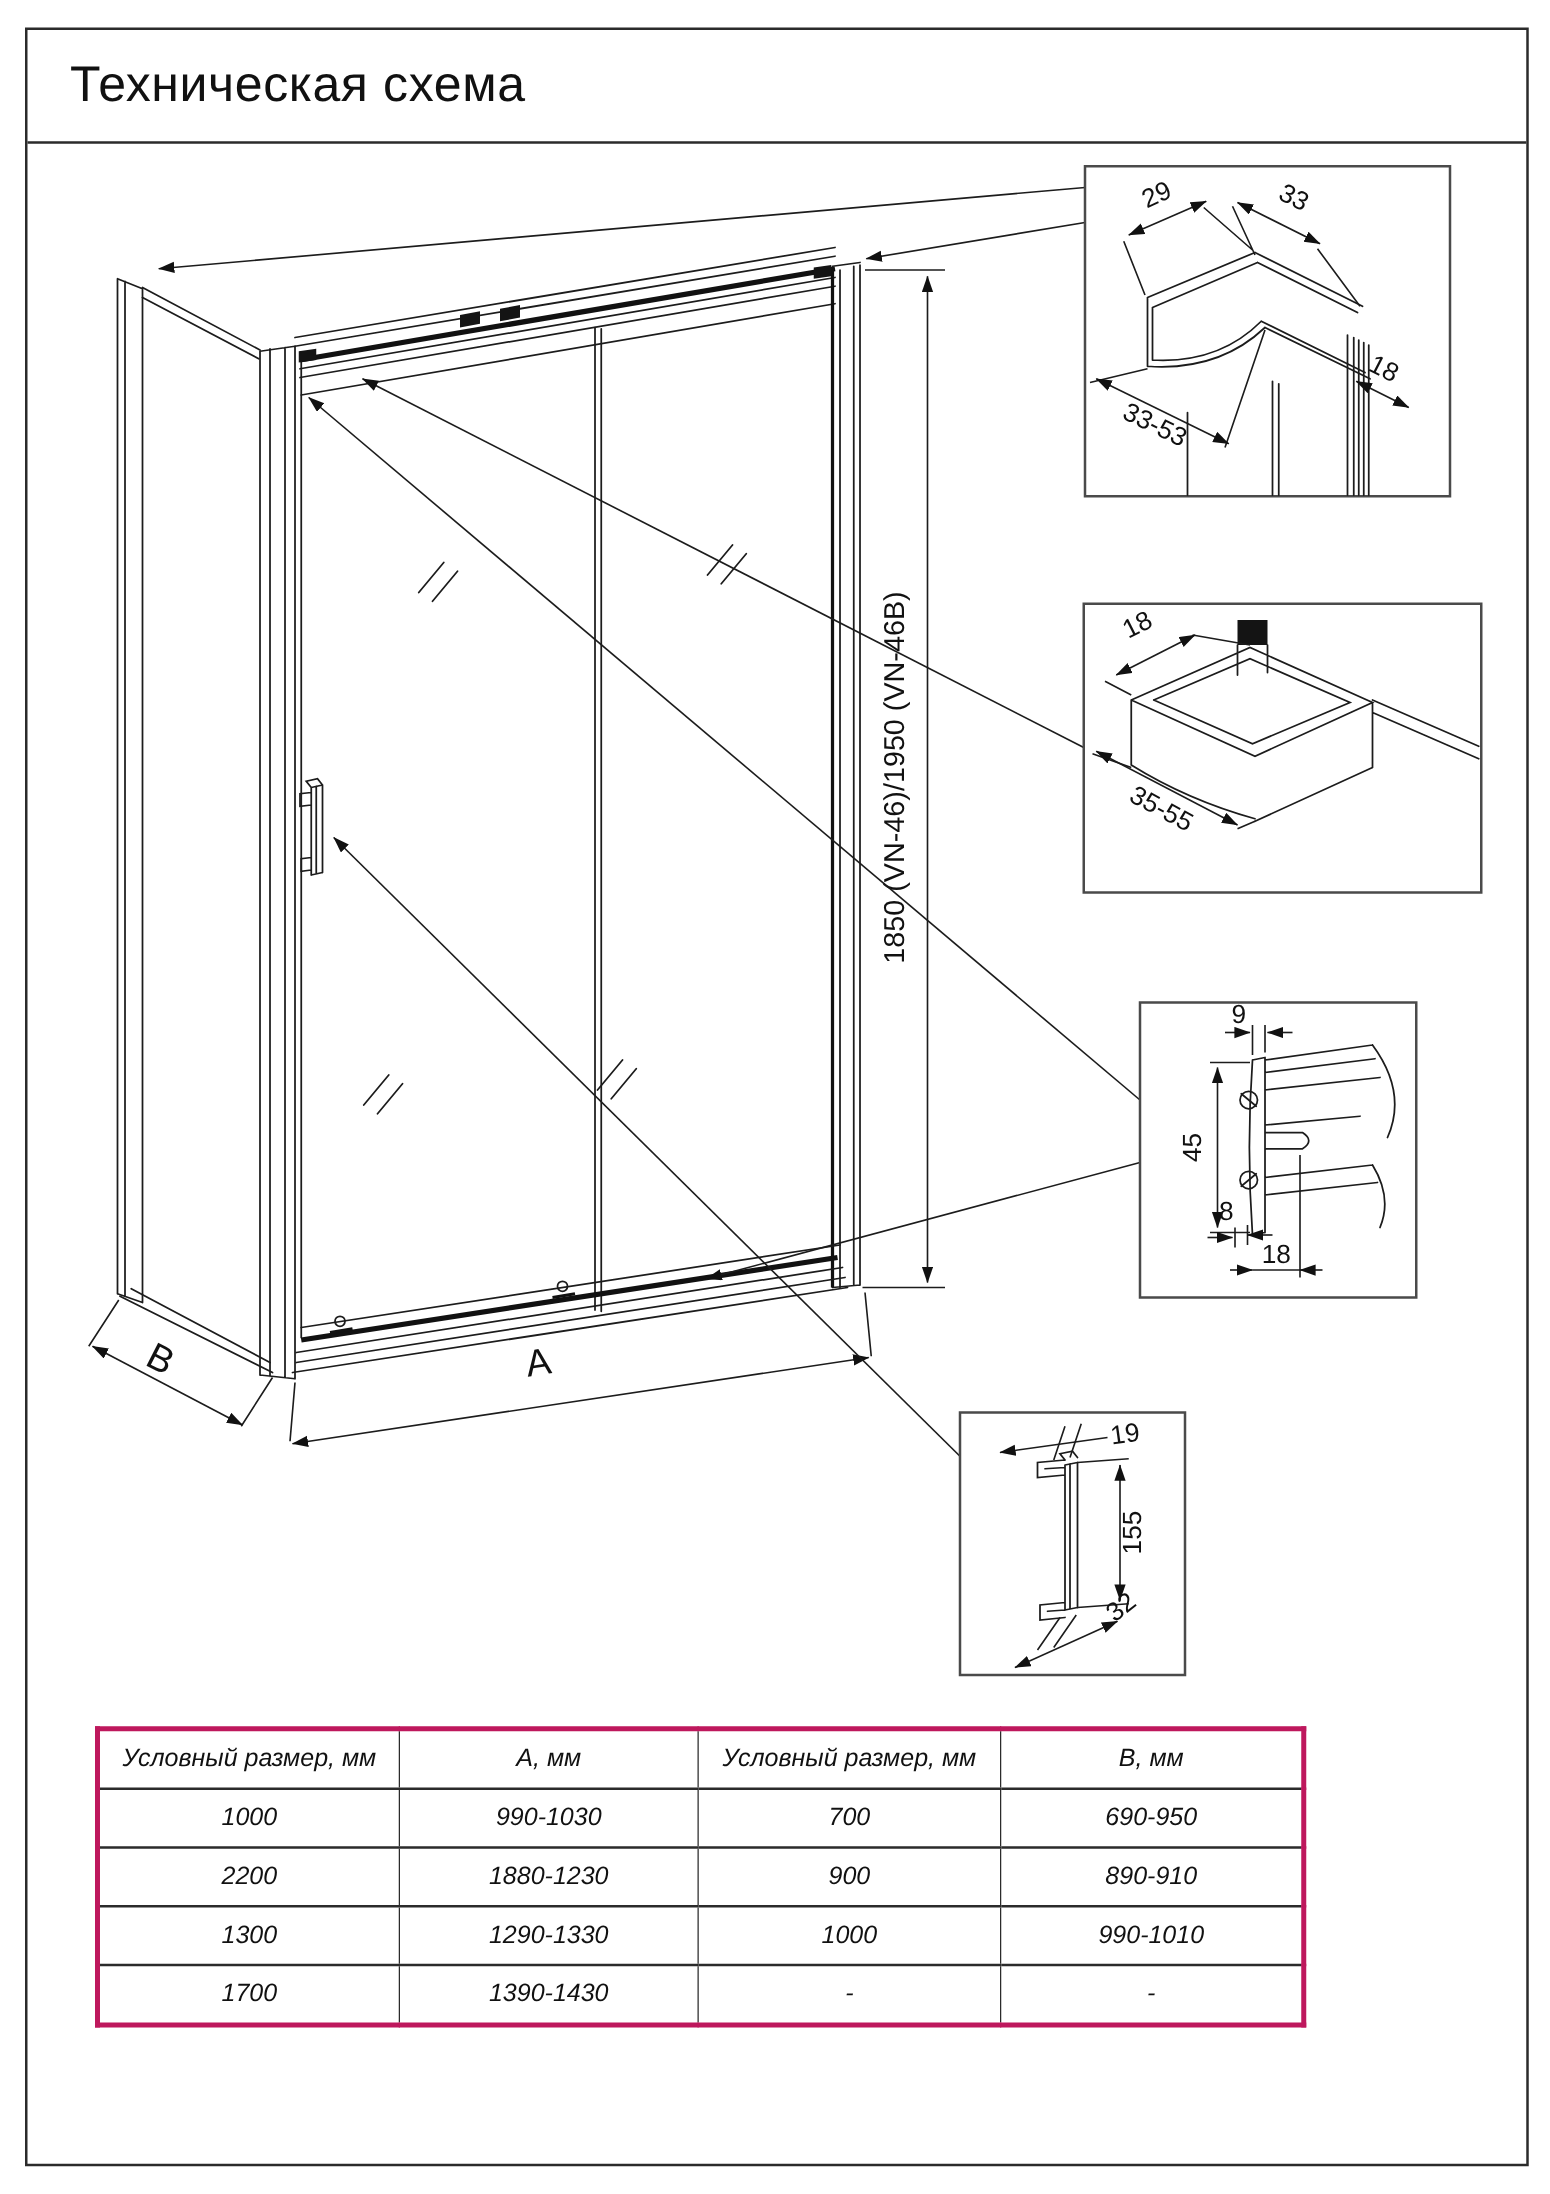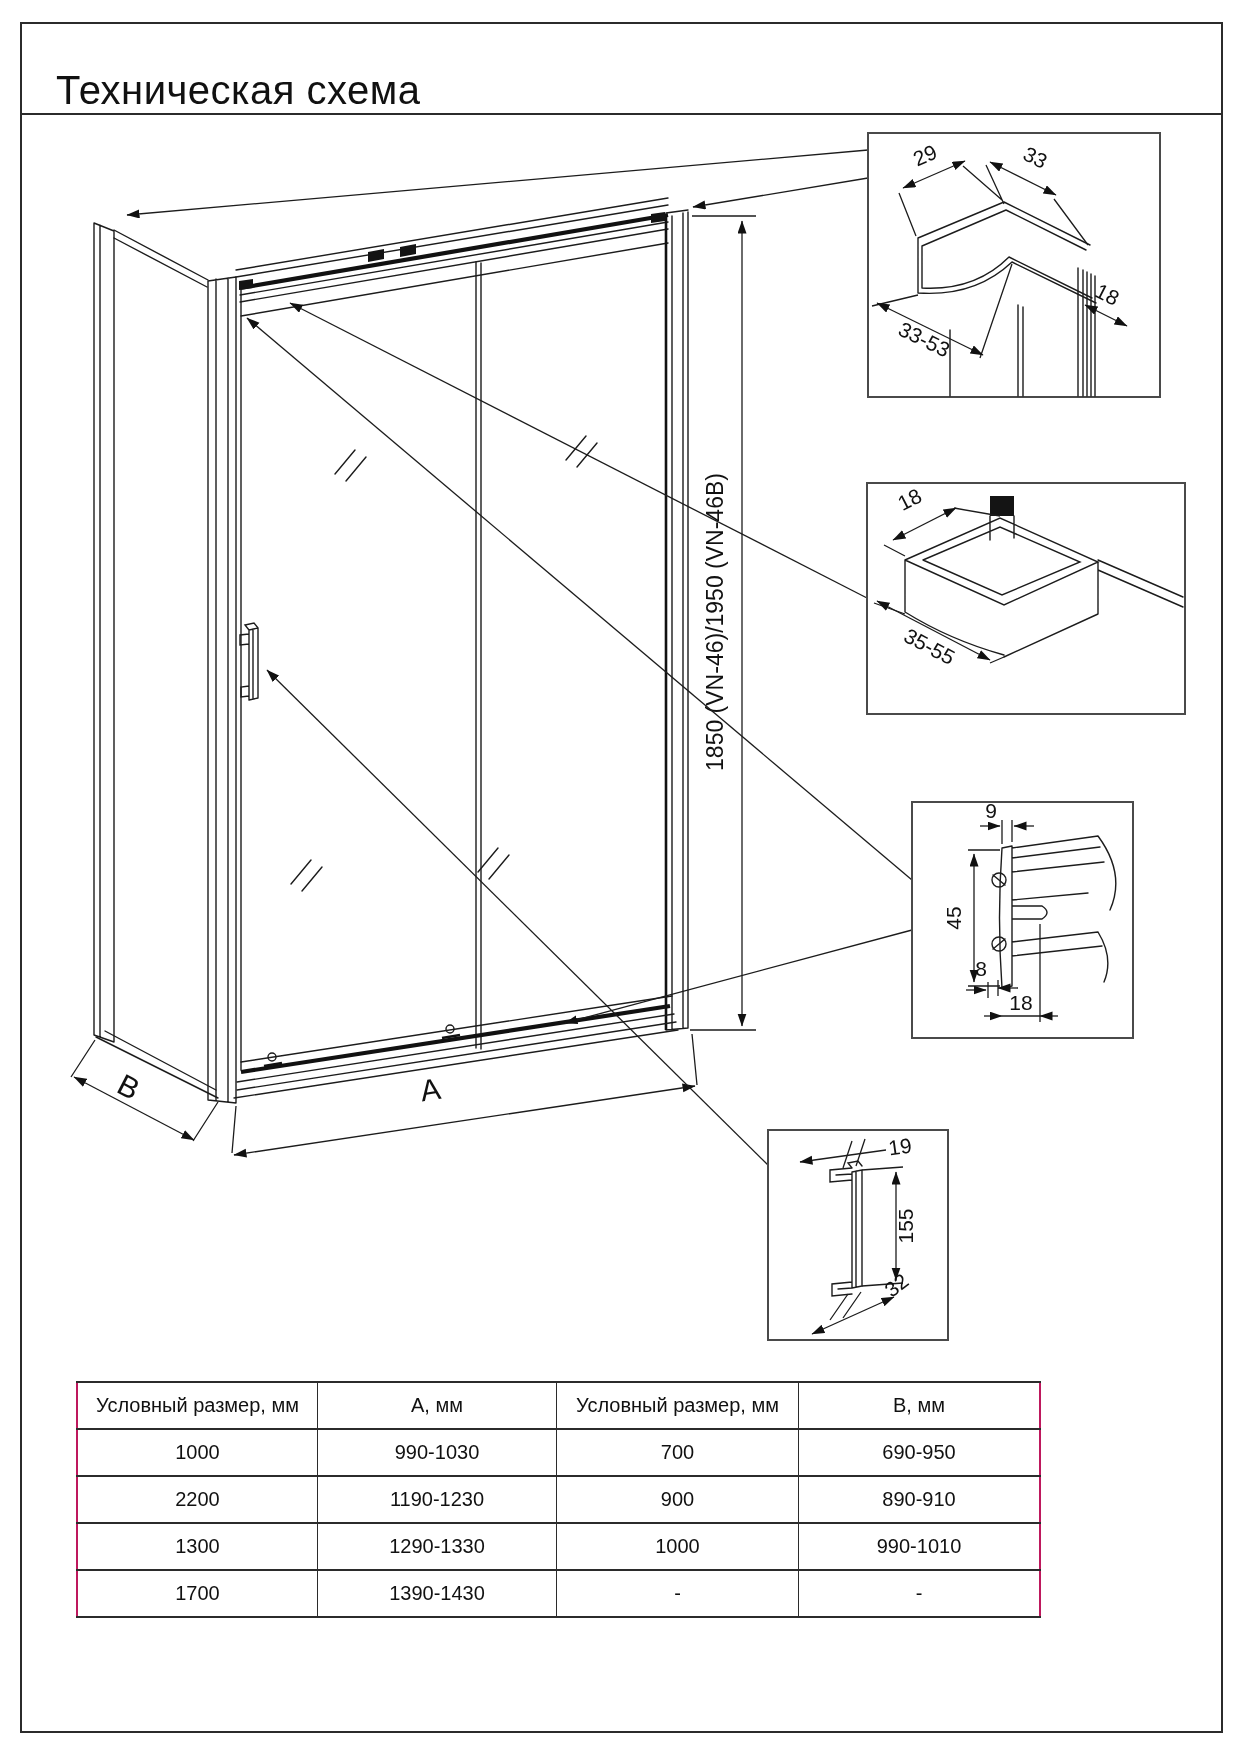--- a/index.html
+++ b/index.html
@@ -1,33 +1,33 @@
 <!DOCTYPE html>
 <html><head>
 <meta charset="utf-8">
 <style>
   html,body{margin:0;padding:0;background:#fff;}
   body{width:1240px;height:1755px;position:relative;font-family:"Liberation Sans",sans-serif;color:#111;}
   .page-frame{position:absolute;left:20px;top:22px;width:1203px;height:1711px;border:2px solid #2b2b2b;box-sizing:border-box;background:#fff;}
-  .page-header{position:absolute;left:0;top:0;width:100%;height:91px;border-bottom:2px solid #2b2b2b;box-sizing:border-box;display:flex;align-items:flex-end;justify-content:space-between;padding:0 14px 0 34px;}
+  .page-header{position:absolute;left:0;top:0;width:100%;height:91px;border-bottom:2px solid #2b2b2b;box-sizing:border-box;display:flex;align-items:center;justify-content:space-between;padding:0 14px 0 34px;}
   .page-header .title{font-size:40px;letter-spacing:0.5px;}
   .page-header .model{font-size:40px;letter-spacing:0.5px;}
   svg.draw{position:absolute;left:0;top:0;width:1240px;height:1755px;}
   svg .ln{stroke:#1c1c1c;stroke-width:1.4;fill:none;stroke-linecap:round;}
   svg .thick{stroke:#111;stroke-width:4.2;fill:none;}
   svg .med{stroke:#111;stroke-width:2.6;fill:none;}
   svg .dim{stroke:#1c1c1c;stroke-width:1.3;fill:none;}
   svg .box{stroke:#4a4a4a;stroke-width:2;fill:#fff;}
   svg text{fill:#111;stroke:none;font-family:"Liberation Sans",sans-serif;}
   .dimtxt{font-size:21px;}
   .dimbig{font-size:23px;}
   .axis{font-size:30px;}
   table.sizes{position:absolute;left:76px;top:1381px;width:958px;border-collapse:collapse;table-layout:fixed;font-size:20px;}
   table.sizes th,table.sizes td{border-left:1px solid #2b2b2b;border-right:1px solid #2b2b2b;border-top:2px solid #2b2b2b;border-bottom:2px solid #2b2b2b;height:45px;text-align:center;font-weight:normal;padding:0;}
-  table.sizes{border:2px solid #be185d;}
+  table.sizes{border:4px solid #be185d;font-style:italic;}
 </style>
 </head>
 <body>
 
 <div class="page-frame">
   <div class="page-header">
     <span class="title">Техническая схема</span>
   </div>
 </div>
 
@@ -166,21 +166,21 @@
   </thead>
   <tbody>
     <tr>
       <td>1000</td>
       <td>990-1030</td>
       <td>700</td>
       <td>690-950</td>
     </tr>
     <tr>
       <td>2200</td>
-      <td>1190-1230</td>
+      <td>1880-1230</td>
       <td>900</td>
       <td>890-910</td>
     </tr>
     <tr>
       <td>1300</td>
       <td>1290-1330</td>
       <td>1000</td>
       <td>990-1010</td>
     </tr>
     <tr>

